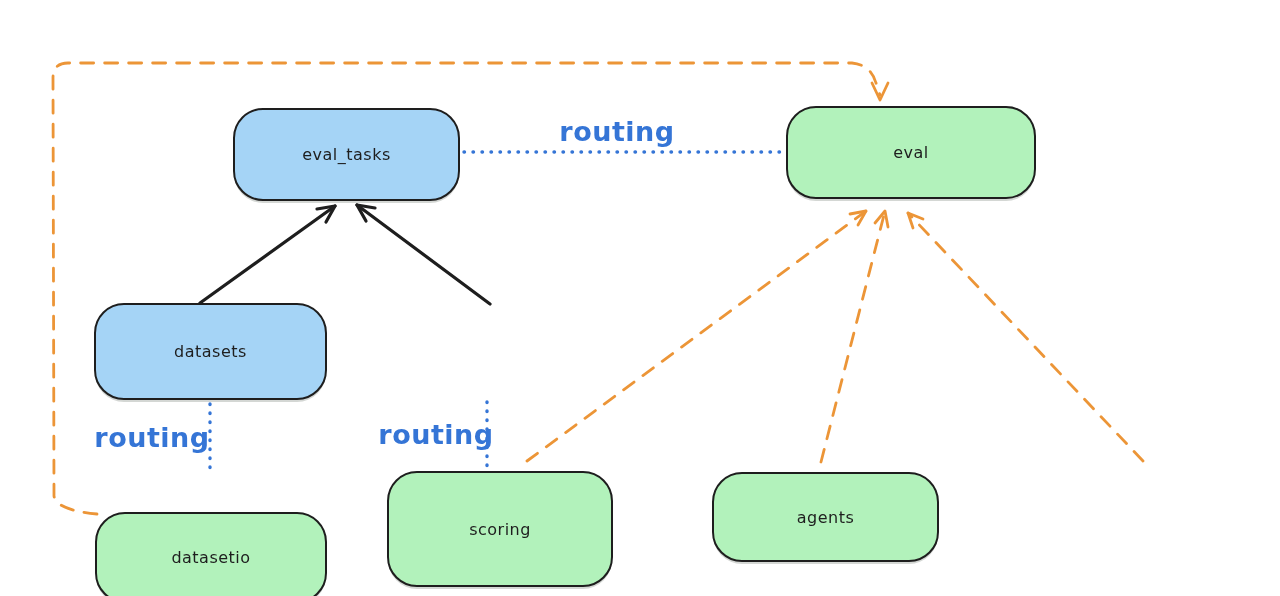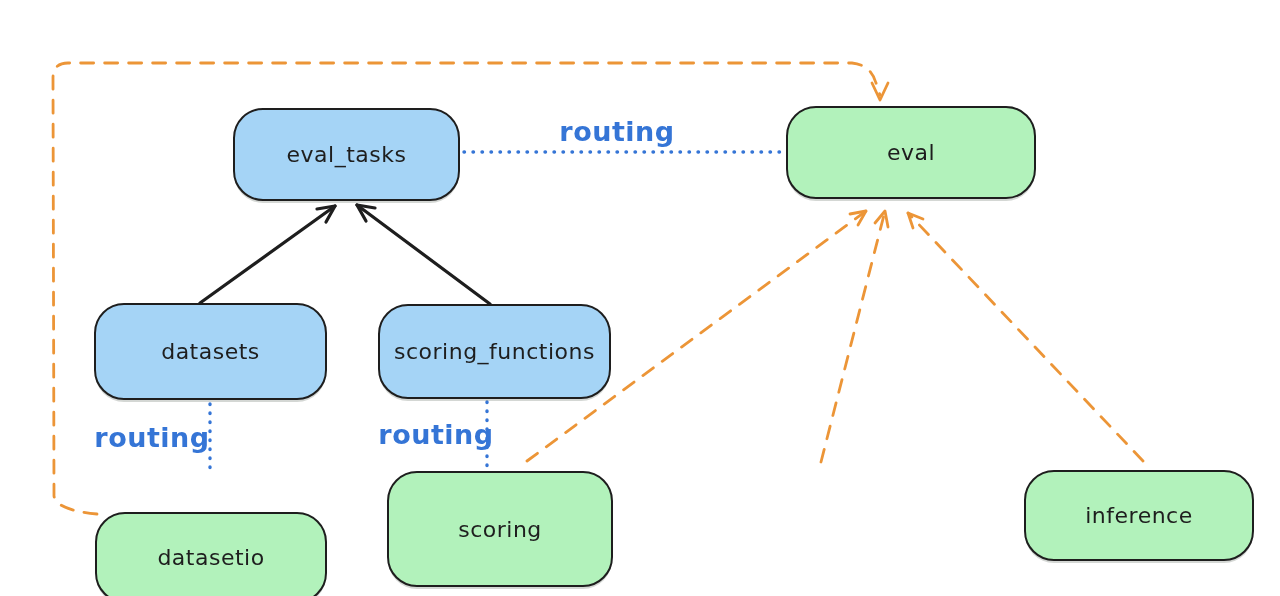--- a/index.html
+++ b/index.html
@@ -44,21 +44,21 @@
     stroke-dasharray: 0.5 8.5;
   }
   .node {
     position: absolute;
     box-sizing: border-box;
     border: 2.6px solid var(--box_border, #1e1e1e);
     border-radius: 30px;
     display: flex;
     align-items: center;
     justify-content: center;
-    font-size: 22px;
+    font-size: 16px;
     letter-spacing: 0.5px;
     color: var(--text, #1e1e1e);
     box-shadow: 0 3px 0 -1px rgba(100,110,100,0.28);
   }
   .node.blue  { background: var(--blue_fill, #a5d4f6); }
   .node.green { background: var(--green_fill, #b2f2bb); }
   .edge-label {
     position: absolute;
     transform: translate(-50%, -50%);
     color: var(--routing_blue, #3575d6);
@@ -103,34 +103,31 @@
   </div>
 
   <div class="node green" style="left:786px; top:106px; width:250px; height:93px;">
     <span>eval</span>
   </div>
 
   <div class="node blue" style="left:94px; top:303px; width:233px; height:97px;">
     <span>datasets</span>
   </div>
 
-  <div class="node blue" style="left:378px; top:304px; width:233px; height:95px;">
-    <span>scoring_functions</span>
-  </div>
 
   <div class="node green" style="left:95px; top:476px; width:232px; height:91px;margin-top:36px;">
     <span>datasetio</span>
   </div>
 
   <div class="node green" style="left:387px; top:471px; width:226px; height:116px;">
     <span>scoring</span>
   </div>
 
+  <div class="node green" style="left:712px; top:472px; width:227px; height:90px;">
+    <span>agents</span>
+  </div>
 
-  <div class="node green" style="left:1024px; top:470px; width:230px; height:91px;">
-    <span>inference</span>
-  </div>
 
   <div class="edge-label" style="left:617px; top:131px;">routing</div>
   <div class="edge-label" style="left:152px; top:437px;">routing</div>
   <div class="edge-label" style="left:436px; top:434px;">routing</div>
 
 </div>
 
 </body></html>

